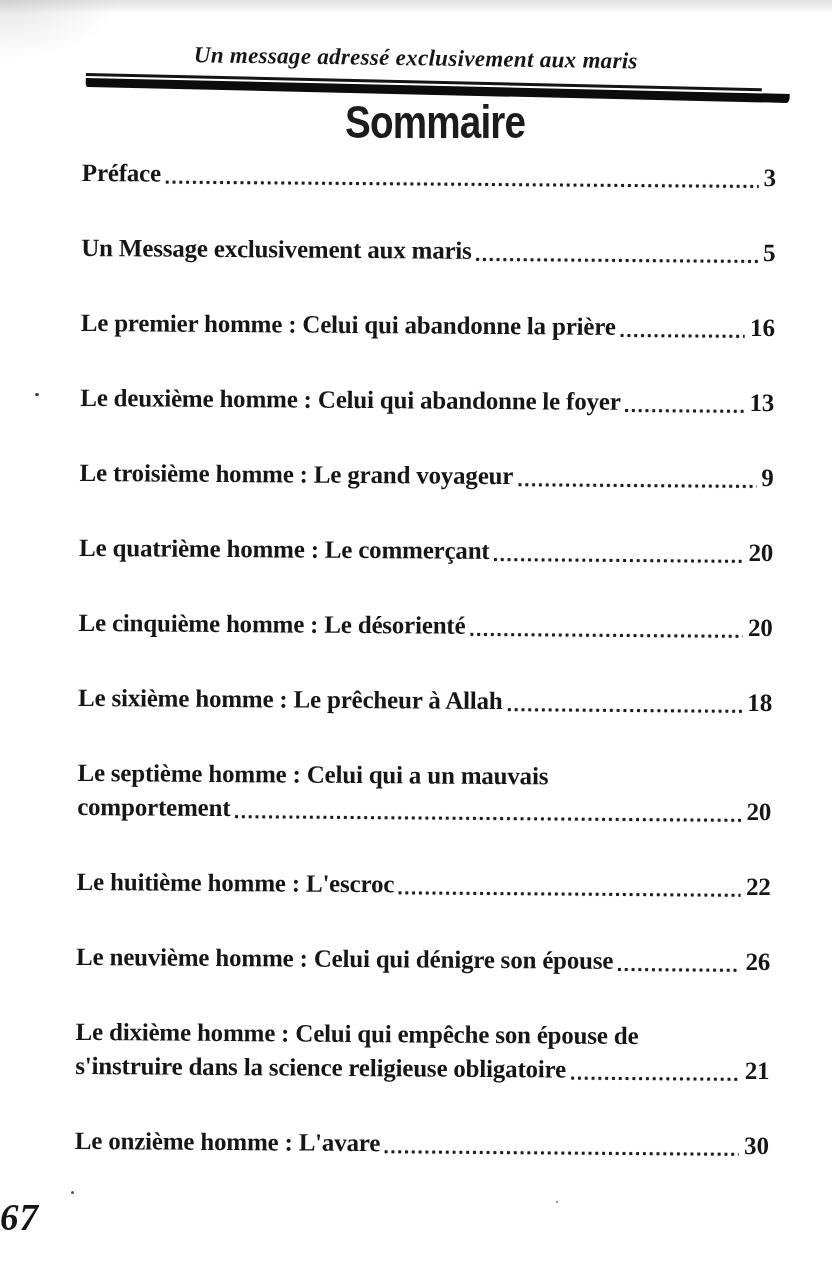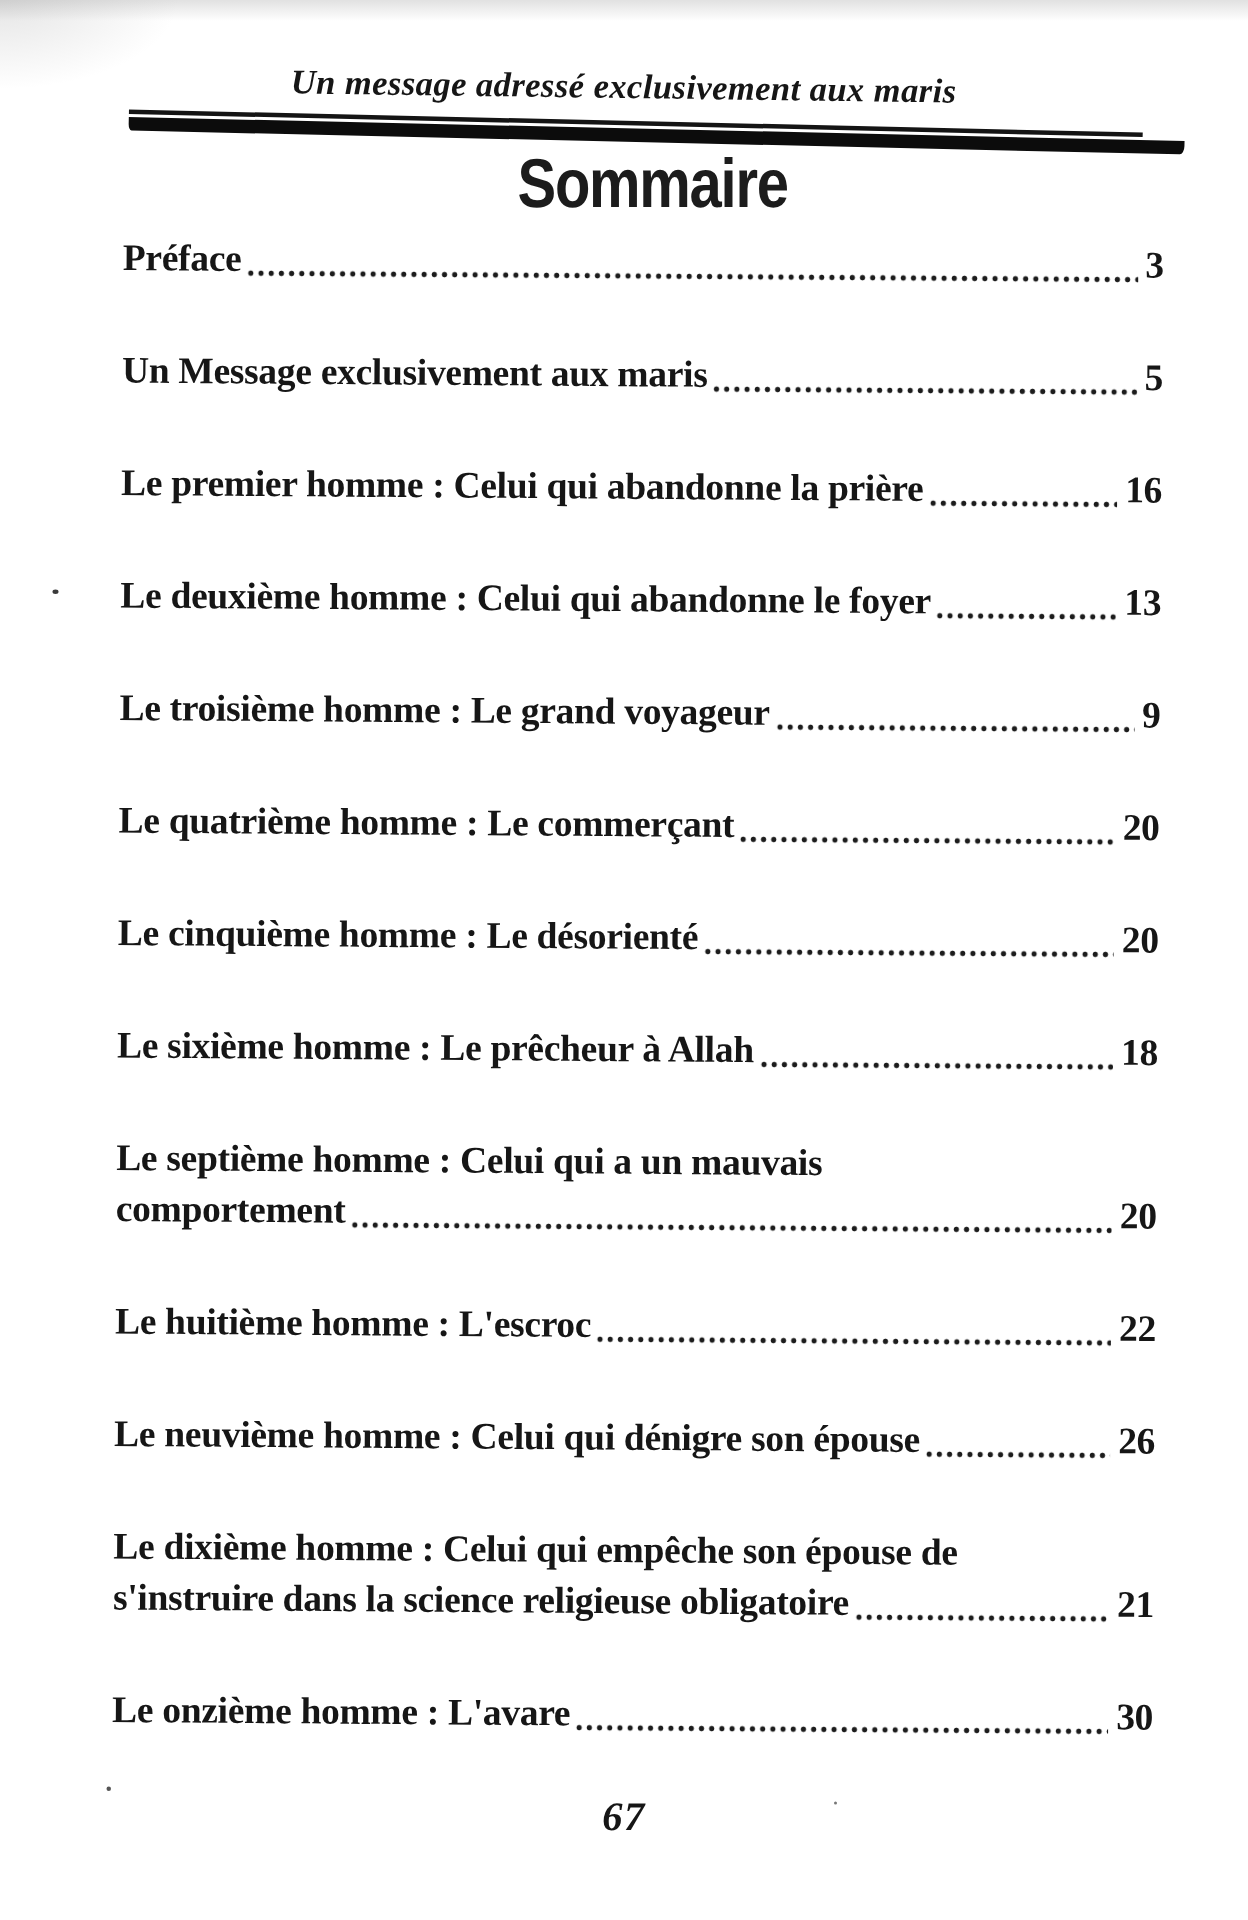--- a/index.html
+++ b/index.html
@@ -119,22 +119,22 @@
     background-repeat: repeat-x;
     background-position: left bottom;
     min-width: 12px;
   }
   .pg { flex: 0 0 auto; }
   .folio {
     position: absolute;
     top: 1196px;
     left: 0;
     width: 832px;
-    text-align: center;
-    font-size: 27px;
+    text-align: left;
+    font-size: 37px;
     font-weight: bold;
     font-style: italic;
     letter-spacing: 1px;
   }
   .speck {
     position: absolute;
     border-radius: 50%;
     background: #444;
     pointer-events: none;
   }

